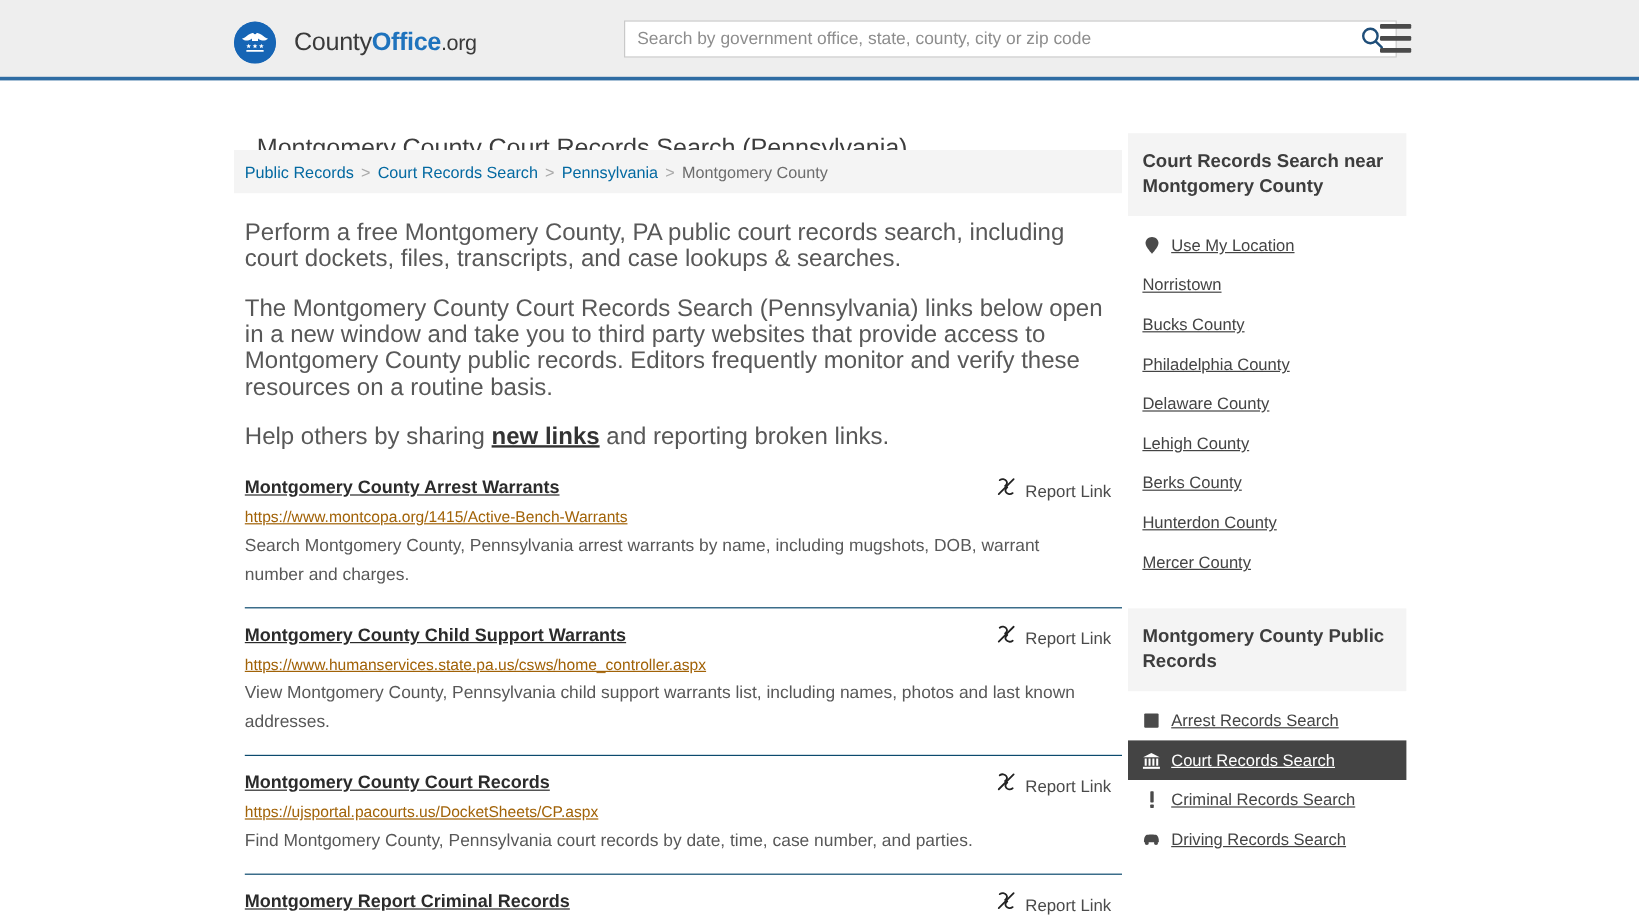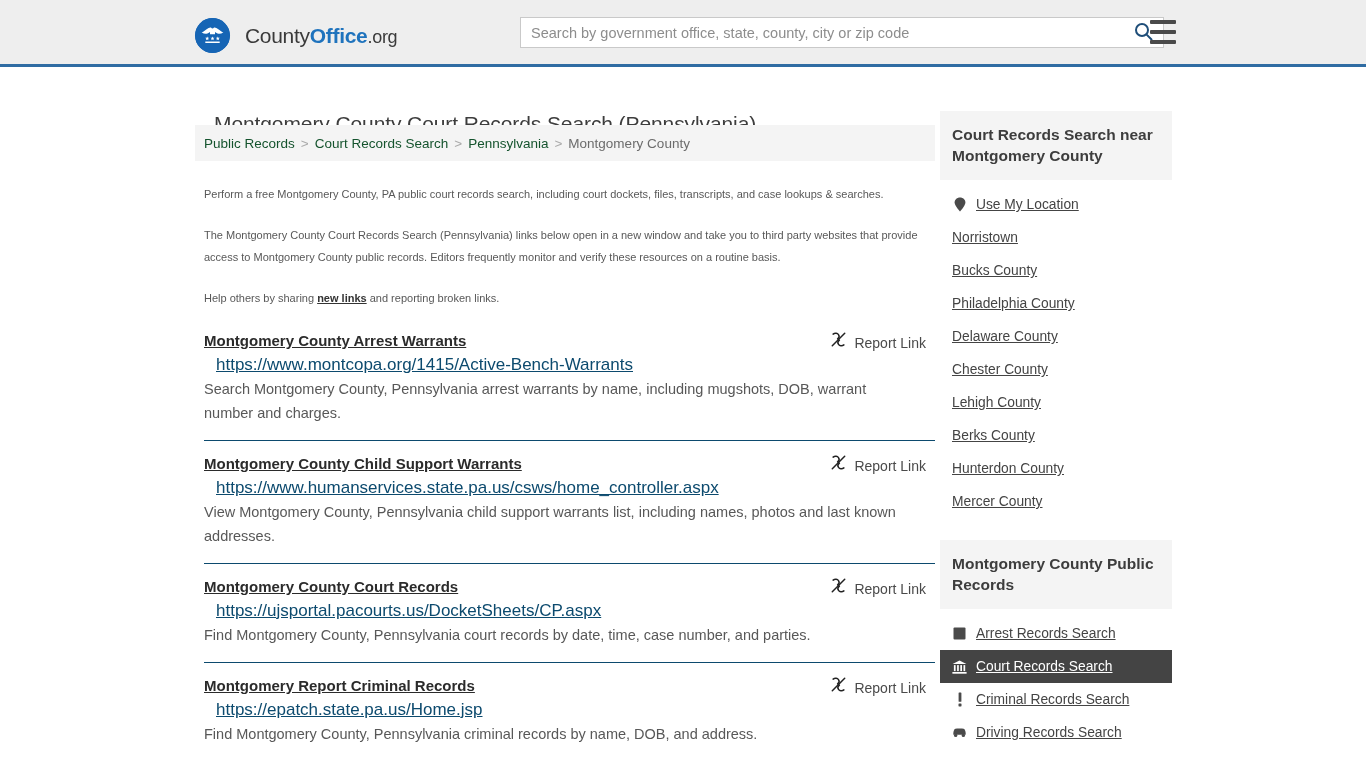--- a/index.html
+++ b/index.html
@@ -144,35 +144,35 @@
   .breadcrumb {
     background: #f4f4f4;
     height: 36px;
     display: flex;
     align-items: center;
     padding: 0 0 0 9px;
     font-size: 13.5px;
     box-sizing: border-box;
   }
   .breadcrumb a {
-    color: #14532d;
+    color: #0369a1;
     text-decoration: none;
   }
   .breadcrumb .sep {
     color: #a9a9a9;
     margin: 0 6px;
   }
   .breadcrumb .current { color: #6c6c6c; }
 
   
   .intro {
     padding: 0 10px 0 9px;
   }
   .intro p {
-    font-size: 11px;
+    font-size: 20px;
     line-height: 22px;
     color: #585858;
     margin: 19px 0 0 0;
   }
   .intro p:first-child { margin-top: 22px; }
   .intro a.newlinks {
     color: #333;
     text-decoration: underline;
     font-weight: bold;
   }
@@ -209,25 +209,24 @@
     color: #4a4a4a;
     font-size: 14px;
     white-space: nowrap;
     cursor: pointer;
     margin-right: 9px;
     margin-top: -1px;
   }
   .report-link .rl-label { text-decoration: none; }
   .result-url {
     display: block;
-    font-size: 17px;
-    color: #0c4a6e;
+    font-size: 13px;
+    color: #a16207;
     margin-top: 6px;
     line-height: 16px;
-    margin-left: 12px;
   }
   .result-desc {
     font-size: 14.5px;
     line-height: 24px;
     color: #585858;
     margin-top: 4px;
     max-width: 700px;
   }
 
   
@@ -429,23 +428,20 @@
         <li class="side-item">
           <span class="lbl">Bucks County</span>
         </li>
         <li class="side-item">
           <span class="lbl">Philadelphia County</span>
         </li>
         <li class="side-item">
           <span class="lbl">Delaware County</span>
         </li>
         <li class="side-item">
-          <span class="lbl">Chester County</span>
-        </li>
-        <li class="side-item">
           <span class="lbl">Lehigh County</span>
         </li>
         <li class="side-item">
           <span class="lbl">Berks County</span>
         </li>
         <li class="side-item">
           <span class="lbl">Hunterdon County</span>
         </li>
         <li class="side-item">
           <span class="lbl">Mercer County</span>

